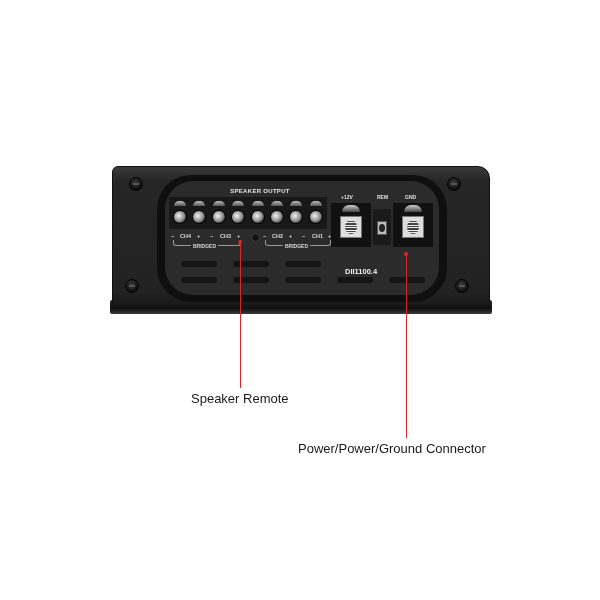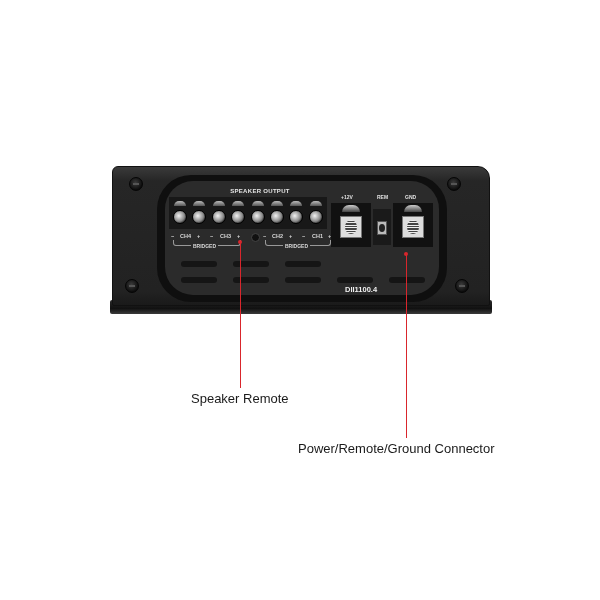--- a/index.html
+++ b/index.html
@@ -14,21 +14,21 @@
   .so-label { position:absolute; left:60px; top:7px; width:70px; text-align:center; color:#e6e6e6; font-size:6px; font-weight:bold; letter-spacing:0.3px; }
   .terminal-block { position:absolute; left:4px; top:16px; width:158px; height:32px; background:#181818; }
   .term { position:absolute; top:2px; width:18px; height:28px; }
   .term .top { position:absolute; left:3px; top:2px; width:12px; height:5px; border-radius:6px 6px 0 0; background:linear-gradient(#bbb,#555); }
   .term .knob { position:absolute; left:2px; top:11px; width:14px; height:14px; border-radius:50%; background:radial-gradient(circle at 40% 40%, #f2f2f2, #888 55%, #222 80%); border:1px solid #000; box-sizing:border-box; }
   .ch-row { position:absolute; top:52px; color:#d8d8d8; font-size:5.5px; font-weight:bold; white-space:nowrap; }
   .bridge { position:absolute; top:59px; height:6px; border:1px solid #999; border-top:none; border-radius:0 0 3px 3px; box-sizing:border-box; }
   .bridge-label { position:absolute; top:62px; color:#d8d8d8; font-size:5px; font-weight:bold; background:#2b2b2b; padding:0 2px; }
   .led { position:absolute; left:86px; top:52px; width:9px; height:9px; border-radius:50%; background:#111; border:1px solid #444; box-sizing:border-box; }
   .vent { position:absolute; width:36px; height:6px; border-radius:3px; background:#151515; }
-  .model { position:absolute; left:180px; top:86px; color:#f0f0f0; font-size:7.5px; font-weight:bold;margin-top:18px; }
+  .model { position:absolute; left:180px; top:86px; color:#f0f0f0; font-size:7.5px; font-weight:bold; }
   .pwr-label { position:absolute; top:13px; color:#e0e0e0; font-size:5px; font-weight:bold; }
   .pwr-block { position:absolute; top:22px; height:44px; background:#111; }
   .big-term { position:absolute; width:22px; height:22px; background:#ddd; border:1px solid #777; box-sizing:border-box; }
   .big-term::after { content:""; position:absolute; left:4px; top:3px; width:12px; height:14px; border-radius:50%; background:repeating-linear-gradient(#eee 0 1px,#444 1px 2.5px); }
   .big-top { position:absolute; width:18px; height:7px; border-radius:8px 8px 0 0; background:linear-gradient(#ccc,#444); }
   .rem-term { position:absolute; width:10px; height:14px; background:#bbb; border:1px solid #555; box-sizing:border-box; }
   .rem-term::after { content:""; position:absolute; left:1px; top:2px; width:6px; height:8px; border-radius:50%; background:#222; }
   .line { position:absolute; width:1px; background:#d9262c; }
   .dot { position:absolute; width:4px; height:4px; border-radius:50%; background:#d9262c; }
   .callout { position:absolute; color:#1a1a1a; font-size:13px; white-space:nowrap; }
@@ -132,13 +132,13 @@
     </div>
   </div>
 </div>
 
 <div class="dot" style="left:238px;top:240px;"></div>
 <div class="line" style="left:240px;top:242px;height:146px;"></div>
 <div class="dot" style="left:404px;top:252px;"></div>
 <div class="line" style="left:406px;top:254px;height:184px;"></div>
 
 <span class="callout" style="left:191px;top:391px;">Speaker Remote</span>
-<span class="callout" style="left:298px;top:441px;">Power/Remote/Ground Connector</span>
+<span class="callout" style="left:298px;top:441px;">Power/Power/Ground Connector</span>
 
 </body></html>

